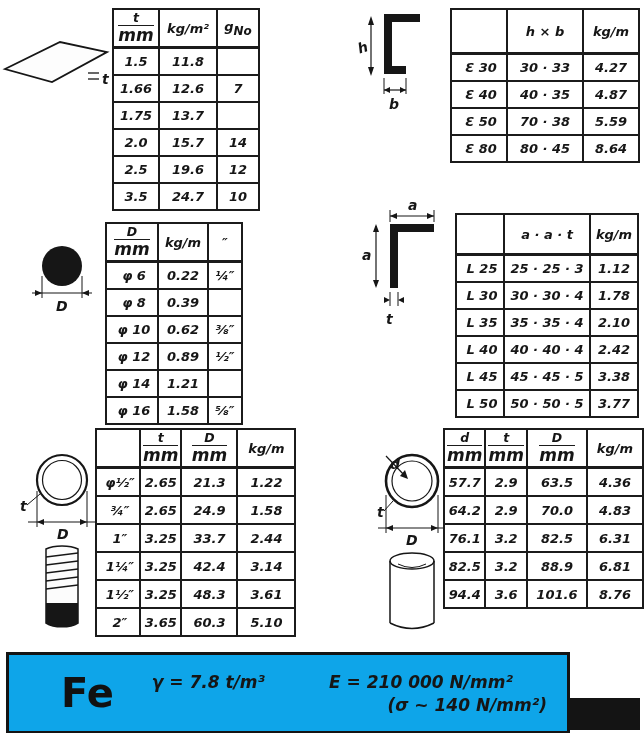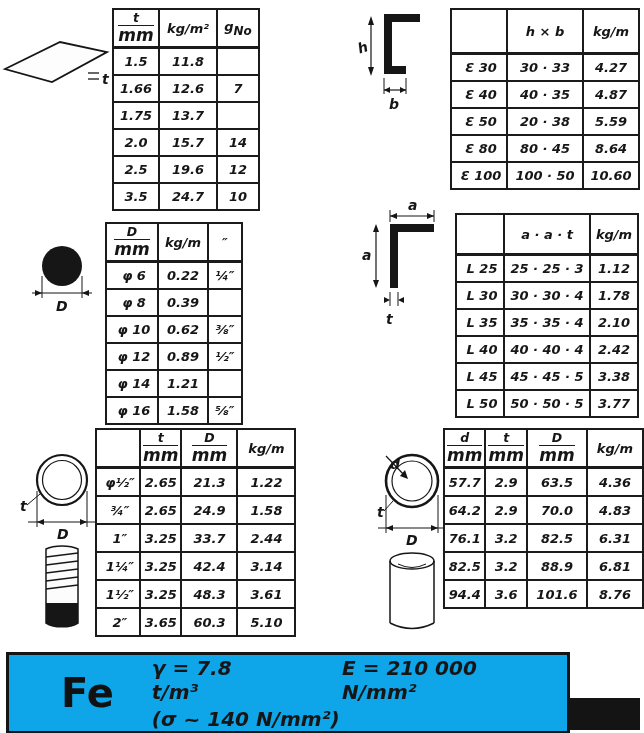--- a/index.html
+++ b/index.html
@@ -29,23 +29,23 @@
   .lft{text-align:right;padding-left:6px !important}
   
   .sk{position:absolute}
   .slab{font-style:italic;font-weight:700;font-size:14px;fill:#161616;font-family:"DejaVu Sans",sans-serif}
   
   .fe-box{
     position:absolute;left:6px;top:652px;width:558px;height:76px;
     border:3px solid #141414;background:#0ea5e9;display:flex;align-items:center;
   }
   .fe-symbol{font-weight:700;font-size:40px;line-height:1;margin-left:52px;margin-right:38px;color:#111}
-  .fe-forms{font-style:italic;font-weight:700;font-size:20px;color:#161616;flex:1;padding-right:20px}
+  .fe-forms{font-style:italic;font-weight:700;font-size:17px;color:#161616;flex:1;padding-right:20px}
   .fe-line1{display:flex;gap:64px}
-  .fe-line2{text-align:left;margin-top:3px}
+  .fe-line2{text-align:right;margin-top:3px}
   .corner-mark{position:absolute;left:570px;top:698px;width:70px;height:32px;background:#141414}
 </style>
 </head>
 <body>
 
 <div class="page">
 
   <svg class="sk" style="left:2px;top:36px" width="110" height="60" viewBox="0 0 110 60">
     <polygon points="3,33 58,6 105,16 50,46" fill="#fdfdfd" stroke="#161616" stroke-width="1.8"></polygon>
     <line x1="86" y1="37" x2="97" y2="37" stroke="#161616" stroke-width="1.3"></line>
@@ -133,32 +133,27 @@
           <td>30 · 33</td>
           <td>4.27</td>
         </tr>
       <tr>
           <td class="lft">Ɛ 40</td>
           <td>40 · 35</td>
           <td>4.87</td>
         </tr>
       <tr>
           <td class="lft">Ɛ 50</td>
-          <td>20 · 38</td>
+          <td>70 · 38</td>
           <td>5.59</td>
         </tr>
       <tr>
           <td class="lft">Ɛ 80</td>
           <td>80 · 45</td>
           <td>8.64</td>
-        </tr>
-      <tr>
-          <td class="lft">Ɛ 100</td>
-          <td>100 · 50</td>
-          <td>10.60</td>
         </tr>
     </tbody>
   </table>
 
   <svg class="sk" style="left:28px;top:238px" width="76" height="76" viewBox="0 0 76 76">
     <circle cx="34" cy="28" r="20" fill="#161616"></circle>
     <line x1="14" y1="38" x2="14" y2="60" stroke="#161616" stroke-width="1"></line>
     <line x1="54" y1="38" x2="54" y2="60" stroke="#161616" stroke-width="1"></line>
     <line x1="4" y1="55" x2="64" y2="55" stroke="#161616" stroke-width="1.2"></line>
     <polygon points="14,55 7,52 7,58" fill="#161616"></polygon>

